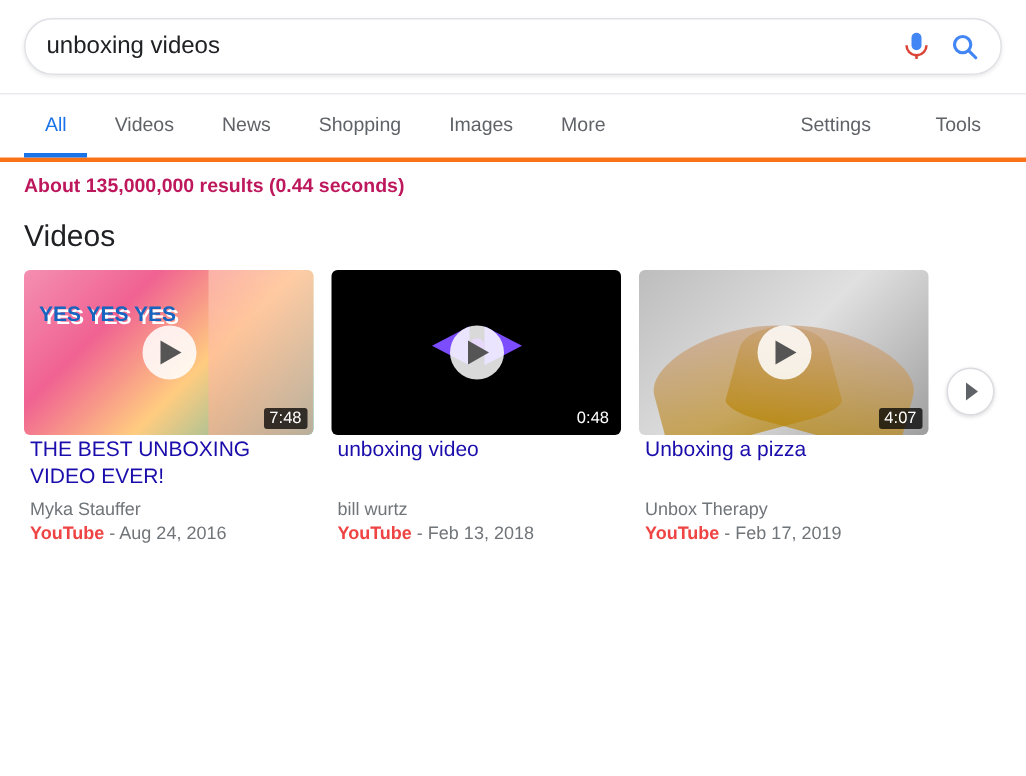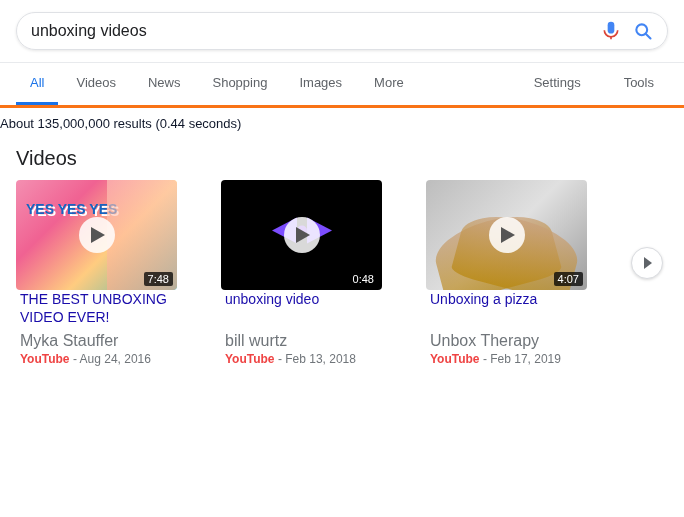--- a/index.html
+++ b/index.html
@@ -75,23 +75,24 @@
       font-weight: 500;
     }
     .nav-right {
       display: flex;
       align-items: center;
       gap: 15px;
     }
 
     
     .results-info {
-      padding: 8px 0;
+      padding: 8px 16px;
       font-size: 13px;
-      color: #0f172a;
+      color: #be185d;
+      font-weight: bold;
     }
 
     
     .section-title {
       padding: 8px 16px 10px;
       font-size: 20px;
       font-weight: 400;
       color: #202124;
     }
 
@@ -105,21 +106,21 @@
 
     .video-card {
       width: 195px;
       background: #fff;
       border-radius: 4px;
       overflow: visible;
       cursor: pointer;
     }
 
     .video-thumbnail {
-      width: 161px;
+      width: 193px;
       height: 110px;
       border-radius: 4px;
       position: relative;
       overflow: hidden;
     }
 
     
     .thumb-1 {
       background: linear-gradient(135deg, #f48fb1 0%, #f06292 30%, #ffcc80 60%, #4db6ac 100%);
       position: relative;
@@ -251,21 +252,21 @@
     }
     .video-title {
       font-size: 14px;
       font-weight: 400;
       color: #1a0dab;
       line-height: 1.3;
       margin-bottom: 6px;
       min-height: 36px;
     }
     .video-channel {
-      font-size: 16px;
+      font-size: 12px;
       color: #70757a;
       margin-top: auto;
       margin-bottom: 2px;
     }
     .video-source {
       font-size: 12px;
       color: #70757a;
     }
     .youtube-text {
       color: #ef4444;

